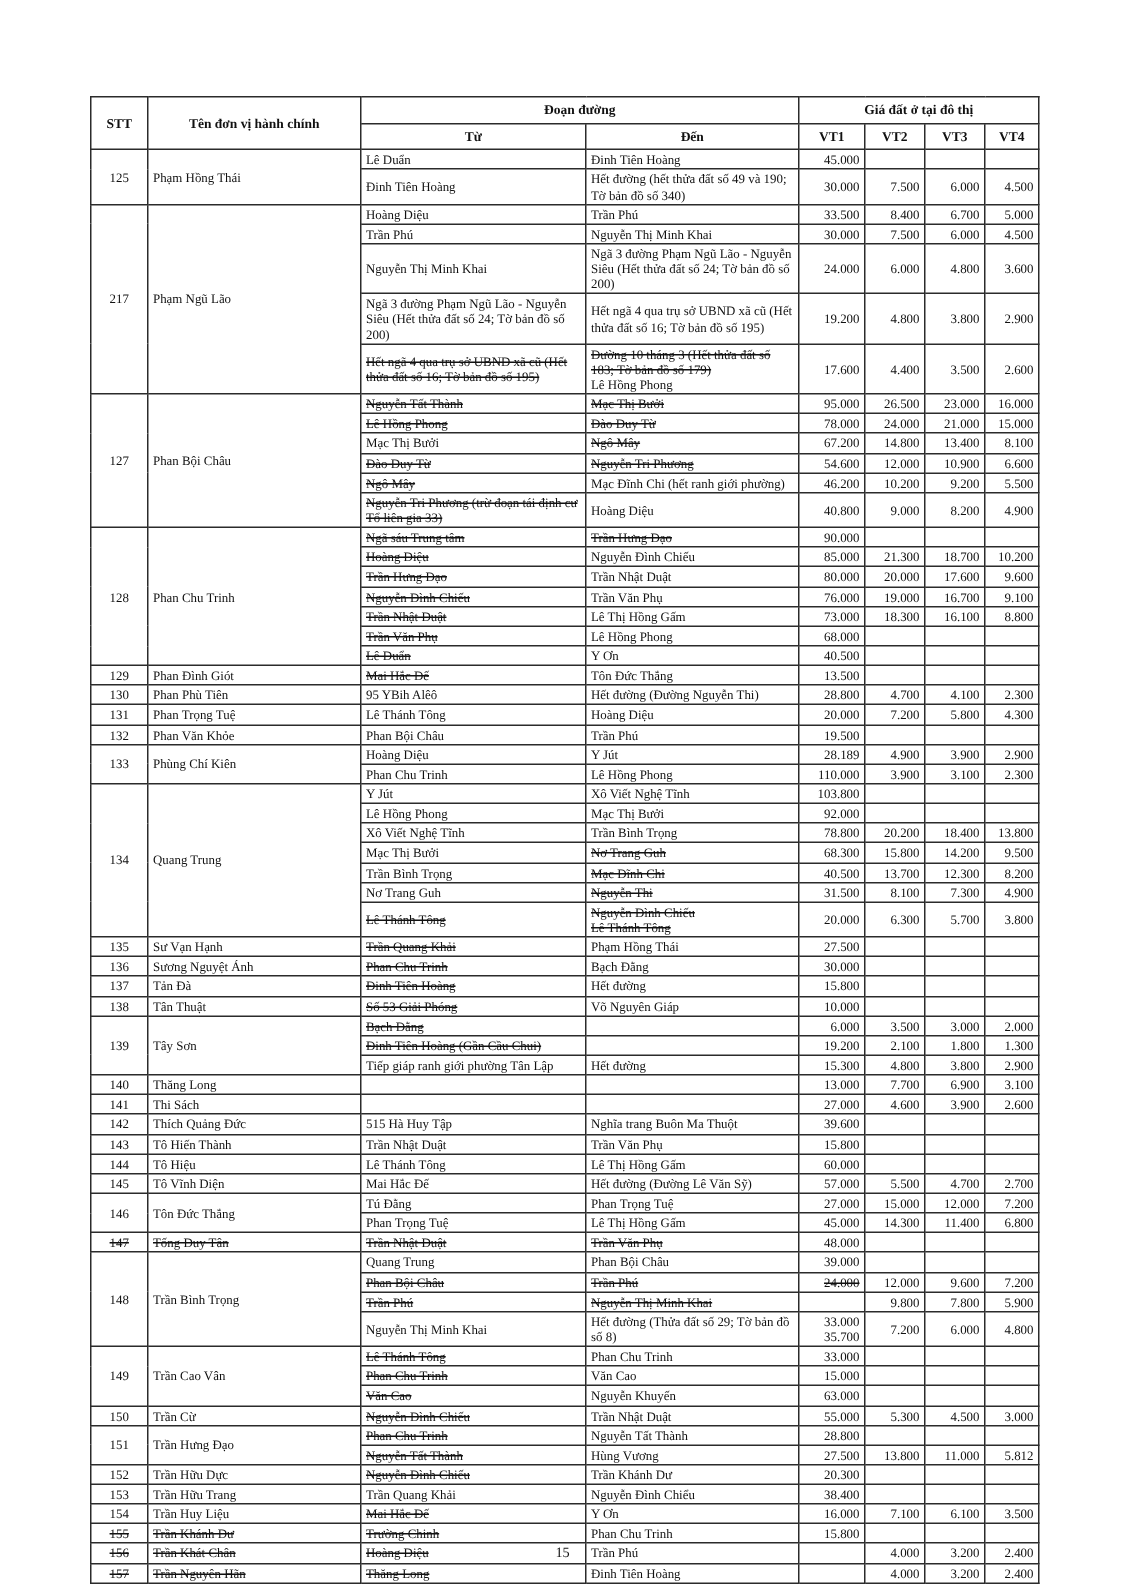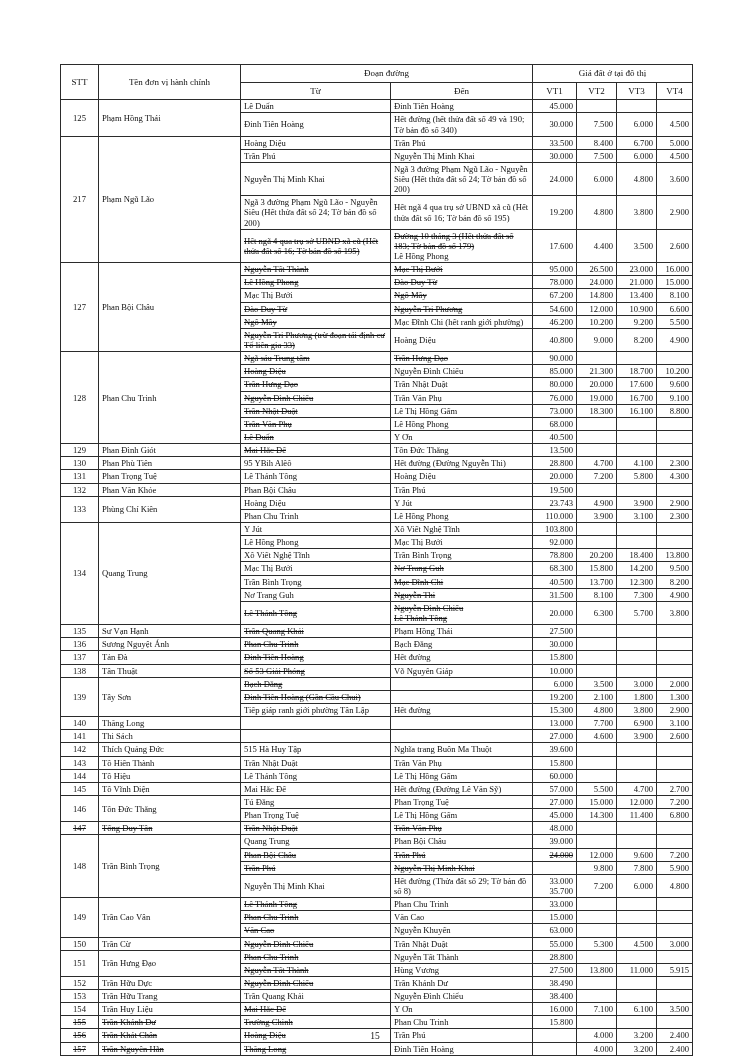--- a/index.html
+++ b/index.html
@@ -18,21 +18,21 @@
   table.price th, table.price td{
     border:1px solid #2b2b2b;
     font-size:8.6px;
     line-height:1.18;
     padding:1px 3px;
     vertical-align:middle;
     overflow:hidden;
     word-wrap:break-word;
   }
   table.price th{
-    font-weight:normal;
+    font-weight:bold;
     text-align:center;
     font-size:9px;
     padding:3px 2px;
     margin-top:39px;
   }
   td.stt{ text-align:center;margin-left:44px; }
   td.name{ text-align:left; }
   td.txt{ text-align:left; }
   td.num{ text-align:right; padding-right:3px; }
   .strike{ text-decoration:line-through; }
@@ -281,21 +281,21 @@
           <td class="num"><span>19.500</span></td>
           <td class="num"></td>
           <td class="num"></td>
           <td class="num"></td>
         </tr>
         <tr>
           <td class="stt" rowspan="2"><span>133</span></td>
           <td class="name" rowspan="2"><span>Phùng Chí Kiên</span></td>
           <td class="txt"><span>Hoàng Diệu</span></td>
           <td class="txt"><span>Y Jút</span></td>
-          <td class="num"><span>23.743</span></td>
+          <td class="num"><span>28.189</span></td>
           <td class="num"><span>4.900</span></td>
           <td class="num"><span>3.900</span></td>
           <td class="num"><span>2.900</span></td>
         </tr>
         <tr>
           <td class="txt"><span>Phan Chu Trinh</span></td>
           <td class="txt"><span>Lê Hồng Phong</span></td>
           <td class="num"><span>110.000</span></td>
           <td class="num"><span>3.900</span></td>
           <td class="num"><span>3.100</span></td>
@@ -592,28 +592,28 @@
           <td class="num"></td>
           <td class="num"></td>
           <td class="num"></td>
         </tr>
         <tr>
           <td class="txt"><span class="strike">Nguyễn Tất Thành</span></td>
           <td class="txt"><span>Hùng Vương</span></td>
           <td class="num"><span>27.500</span></td>
           <td class="num"><span>13.800</span></td>
           <td class="num"><span>11.000</span></td>
-          <td class="num"><span>5.915</span></td>
+          <td class="num"><span>5.812</span></td>
         </tr>
         <tr>
           <td class="stt" rowspan="1"><span>152</span></td>
           <td class="name" rowspan="1"><span>Trần Hữu Dực</span></td>
           <td class="txt"><span class="strike">Nguyễn Đình Chiếu</span></td>
           <td class="txt"><span>Trần Khánh Dư</span></td>
-          <td class="num"><span>38.490</span></td>
+          <td class="num"><span>20.300</span></td>
           <td class="num"></td>
           <td class="num"></td>
           <td class="num"></td>
         </tr>
         <tr>
           <td class="stt" rowspan="1"><span>153</span></td>
           <td class="name" rowspan="1"><span>Trần Hữu Trang</span></td>
           <td class="txt"><span>Trần Quang Khải</span></td>
           <td class="txt"><span>Nguyễn Đình Chiểu</span></td>
           <td class="num"><span>38.400</span></td>

